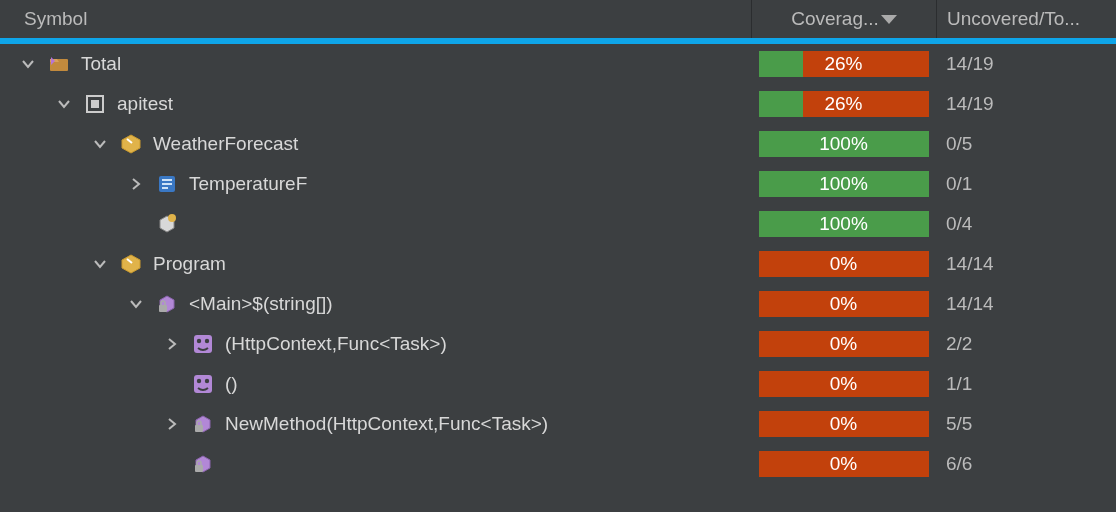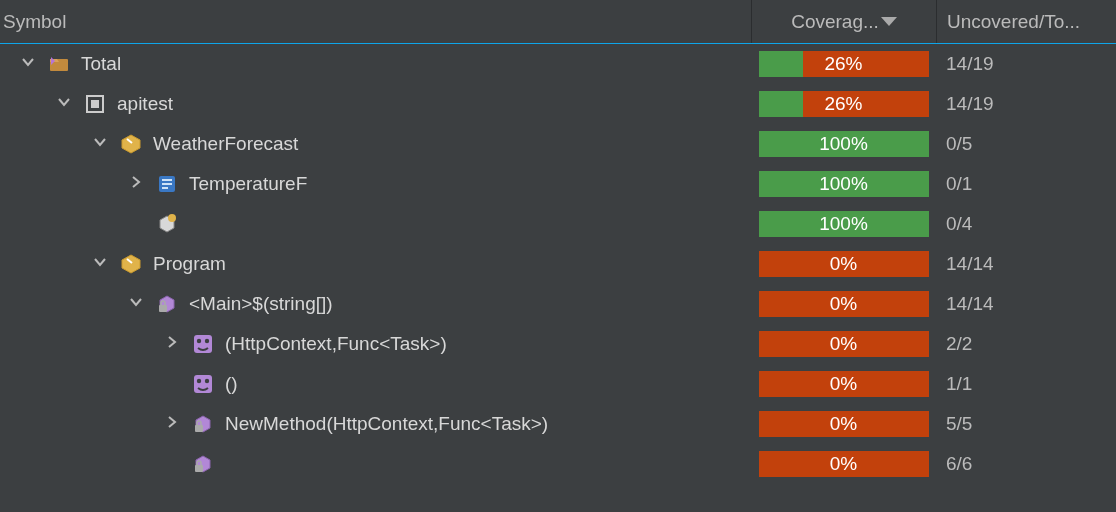--- a/index.html
+++ b/index.html
@@ -13,22 +13,22 @@
     overflow: hidden;
   }
   .panel {
     width: 100%;
     height: 100%;
   }
   .header {
     display: flex;
     align-items: center;
     height: 44px;
-    border-bottom: 1px solid #0ea5e9;
-    padding-left: 3px;
+    border-bottom: 6px solid #0ea5e9;
+    padding-left: 24px;
   }
   .col-symbol { flex: 1; }
   .col-cov {
     width: 185px;
     display: flex;
     align-items: center;
     justify-content: center;
     gap: 2px;
     border-left: 1px solid #2b2d2f;
     height: 100%;
@@ -50,21 +50,21 @@
   }
   .rows { }
   .row {
     display: flex;
     align-items: center;
     height: 40px;
   }
   .sym {
     flex: 1;
     display: flex;
-    align-items: flex-start;
+    align-items: center;
     gap: 11px;
     padding-left: 8px;
     white-space: nowrap;
   }
   .cov {
     width: 185px;
     display: flex;
     align-items: center;
     justify-content: center;
   }

